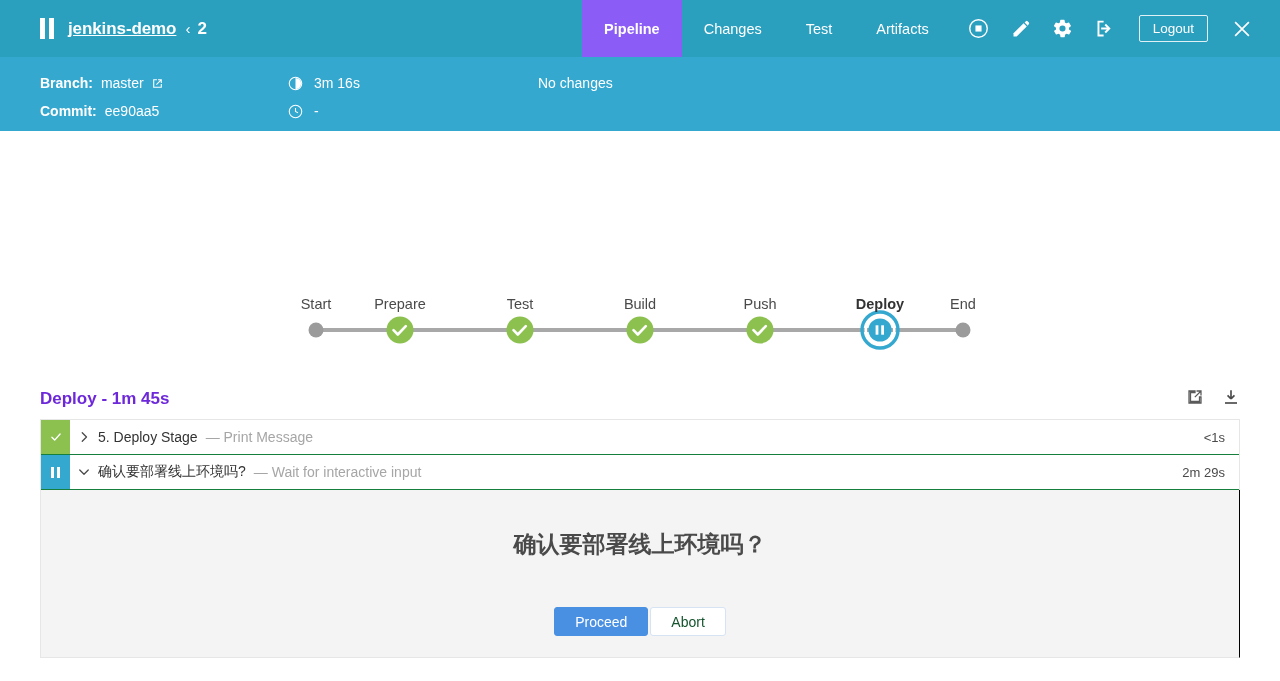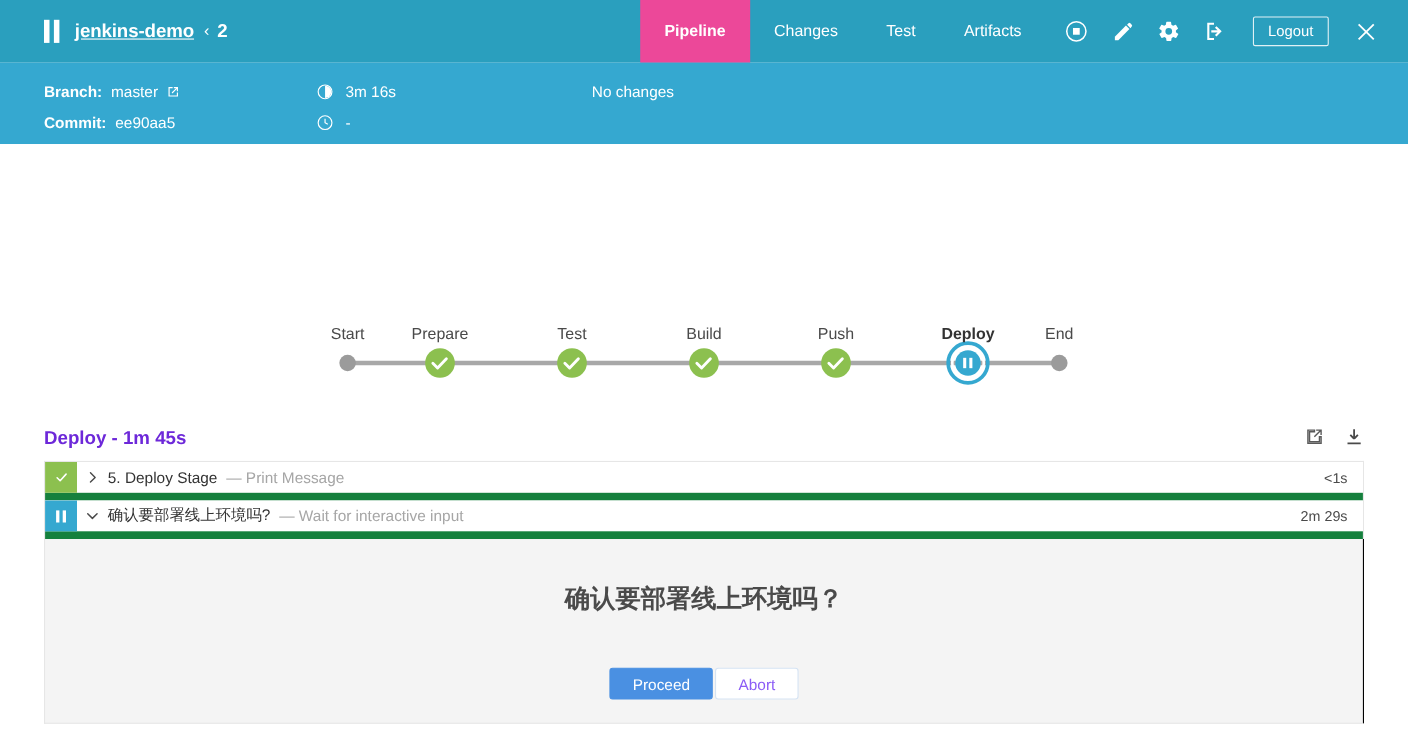--- a/index.html
+++ b/index.html
@@ -51,21 +51,21 @@
   .run-number { font-size: 17px; font-weight: bold; }
 
   .header-tabs { display: flex; align-items: stretch; }
   .tab {
     display: flex; align-items: center;
     padding: 0 22px;
     font-size: 14.5px;
     color: #ffffff;
     white-space: nowrap;
   }
-  .tab.active { background: #ec4899; font-weight: bold; }
+  .tab.active { background: #8b5cf6; font-weight: bold; }
 
   .header-actions {
     display: flex; align-items: center;
     padding-right: 24px; padding-left: 14px;
     gap: 14px;
   }
   .icon-btn {
     width: 28px; height: 28px;
     display: flex; align-items: center; justify-content: center;
   }
@@ -118,21 +118,21 @@
     justify-content: space-between;
   }
   .log-title { font-size: 17px; font-weight: bold; color: #6d28d9; }
   .log-head-icons { display: flex; align-items: center; gap: 18px; }
 
   .steps { border: 1px solid #e6e6e6; border-bottom: none; }
   .step-row {
     display: flex; align-items: stretch;
     height: 35px;
     background: #ffffff;
-    border-bottom: 7px solid #15803d;
+    border-bottom: 1px solid #15803d;
   }
   .step-badge {
     width: 29px;
     display: flex; align-items: center; justify-content: center;
     flex: 0 0 29px;
   }
   .badge-ok { background: #8cc04f; }
   .badge-paused { background: #35a8d0; }
   .badge-paused .bar { width: 3px; height: 11px; background: #ffffff; display: inline-block; }
   .badge-paused .bars { display: flex; gap: 3px; }
@@ -173,21 +173,21 @@
   }
   .input-btns { display: flex; gap: 2px; margin-top: 47px; }
   .btn {
     font-size: 14px;
     border-radius: 3px;
     padding: 0 20px;
     height: 29px;
     display: inline-flex; align-items: center; justify-content: center;
   }
   .btn-primary { background: #4a90e2; color: #ffffff; border: 1px solid #4a90e2; }
-  .btn-secondary { background: #ffffff; color: #8b5cf6; border: 1px solid #d5e3f3; }
+  .btn-secondary { background: #ffffff; color: #14532d; border: 1px solid #d5e3f3; }
 </style>
 </head>
 <body>
 
 <div class="header">
   <div class="header-left">
     <span class="pause-glyph">
       <span></span>
         <span></span>
     </span>

